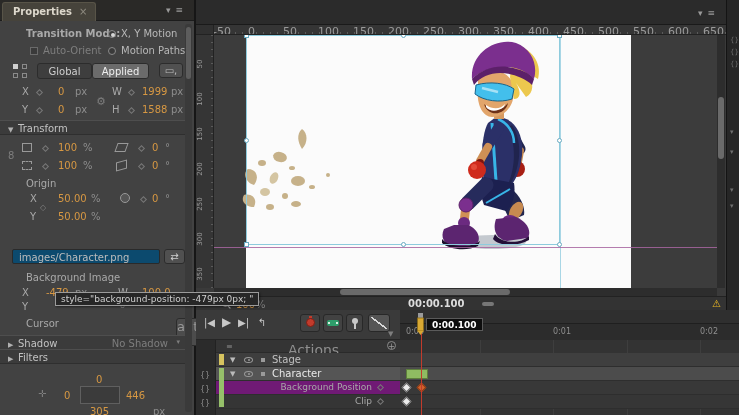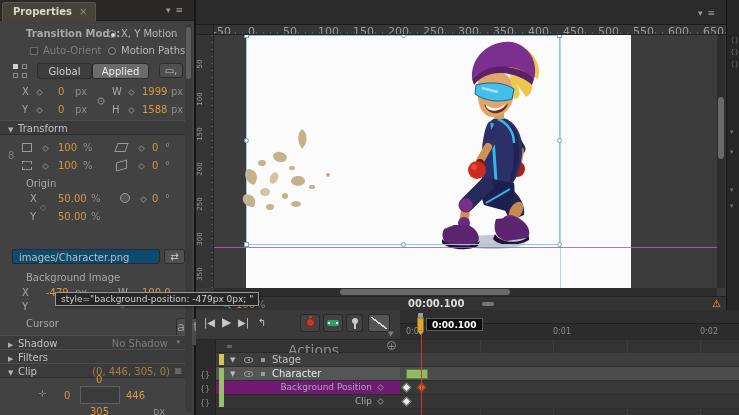--- a/index.html
+++ b/index.html
@@ -202,23 +202,20 @@
 
     <div class="prow" style="top:318px; height:16px;">
       <span class="lbl" style="position:absolute;left:26px;">Cursor</span>
       <span class="btn" style="position:absolute;left:176px;width:26px;height:28px;font-size:13px;color:#999;background:#4c4c4c;">auto</span>
     </div>
 
     <div class="sect" style="top:335px;"><span class="tri">▶</span><span>Shadow</span>
       <span class="dim" style="position:absolute;right:18px;">No Shadow</span>
       <span class="dim" style="position:absolute;right:6px;font-size:7px;">▾</span></div>
     <div class="sect" style="top:349px;"><span class="tri">▶</span><span>Filters</span></div>
-    <div class="sect" style="top:363px;"><span class="tri">▼</span><span>Clip</span>
-      <span style="position:absolute;right:16px;color:#a87f3f;">(0, 446, 305, 0)</span>
-      <span class="dim" style="position:absolute;right:4px;font-size:8px;">▦</span></div>
 
     <div>
       <span class="dim" style="position:absolute;left:38px;top:388px;">✛</span>
       <span class="val" style="position:absolute;left:96px;top:374px;">0</span>
       <span class="abs" style="left:80px;top:386px;width:40px;height:18px;border:1px solid #5f5f5f;background:#3b3b3b;"></span>
       <span class="val" style="position:absolute;left:64px;top:390px;">0</span>
       <span class="val" style="position:absolute;left:126px;top:390px;">446</span>
       <span class="val" style="position:absolute;left:90px;top:406px;">305</span>
       <span class="unit" style="position:absolute;left:150px;top:406px;">px</span>
     </div>

